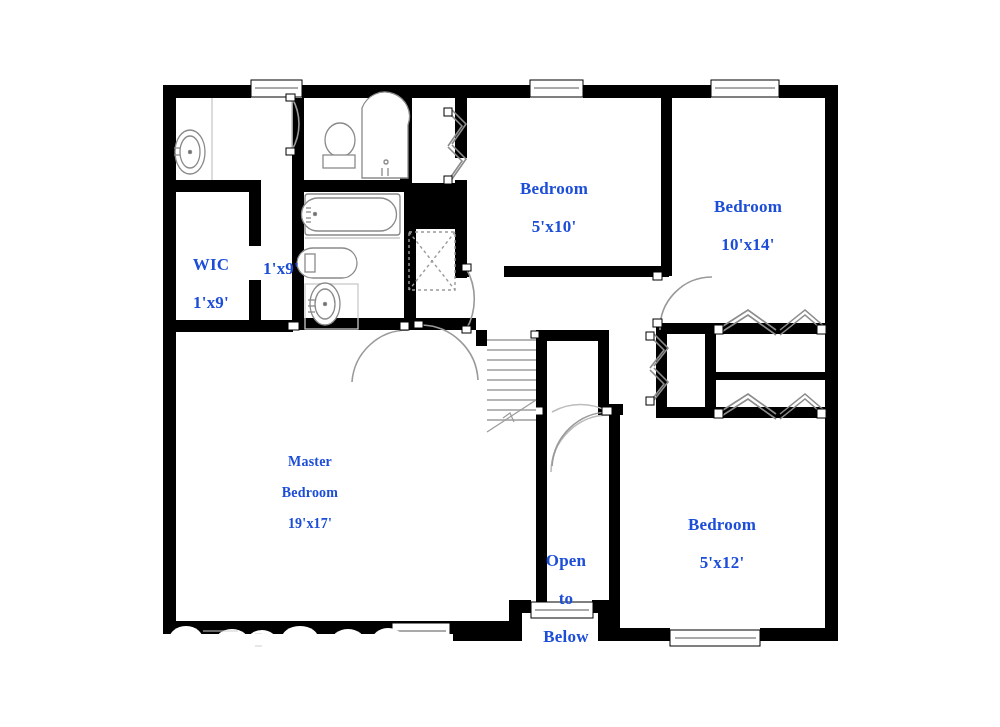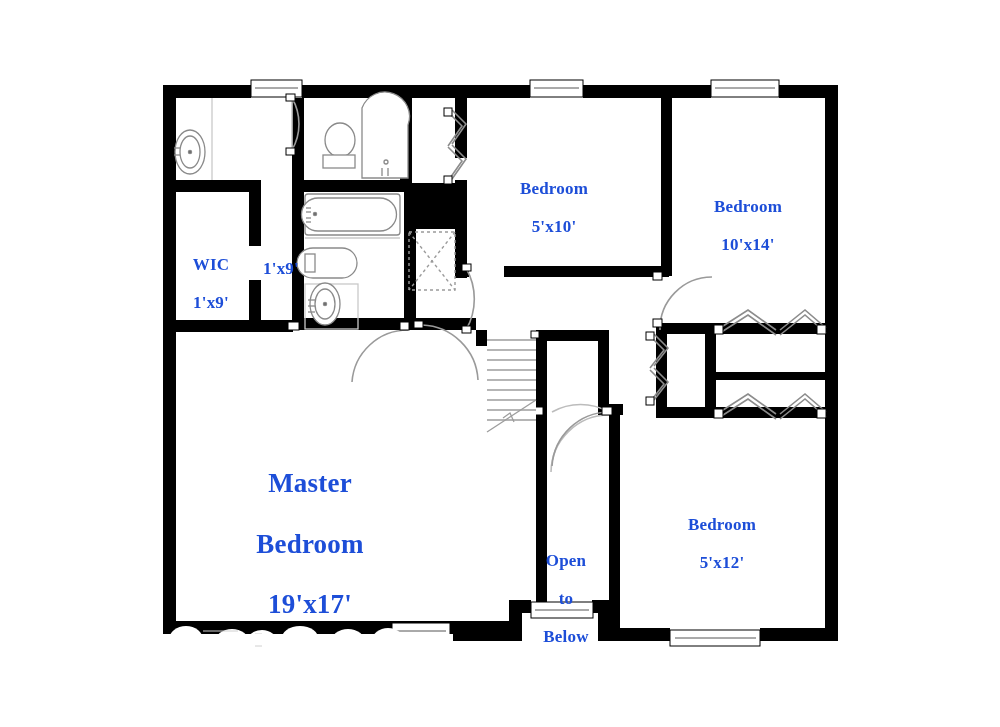--- a/index.html
+++ b/index.html
@@ -30,21 +30,21 @@
     position: absolute;
     text-align: center;
     font-family: "Liberation Serif", "DejaVu Serif", serif;
     font-weight: bold;
     color: #1d4ed8;
     line-height: 1.12;
     white-space: pre-line;
     letter-spacing: 0.2px;
     user-select: none;
   }
-  .lbl-master { font-size: 27px; }
+  .lbl-master { font-size: 14px; }
   .lbl-bed    { font-size: 17px; }
   .lbl-wic    { font-size: 17px; }
   .lbl-hall   { font-size: 17px; }
   .lbl-open   { font-size: 17px; }
 </style>
 </head>
 <body>
 
 <div id="plan-root">
 

